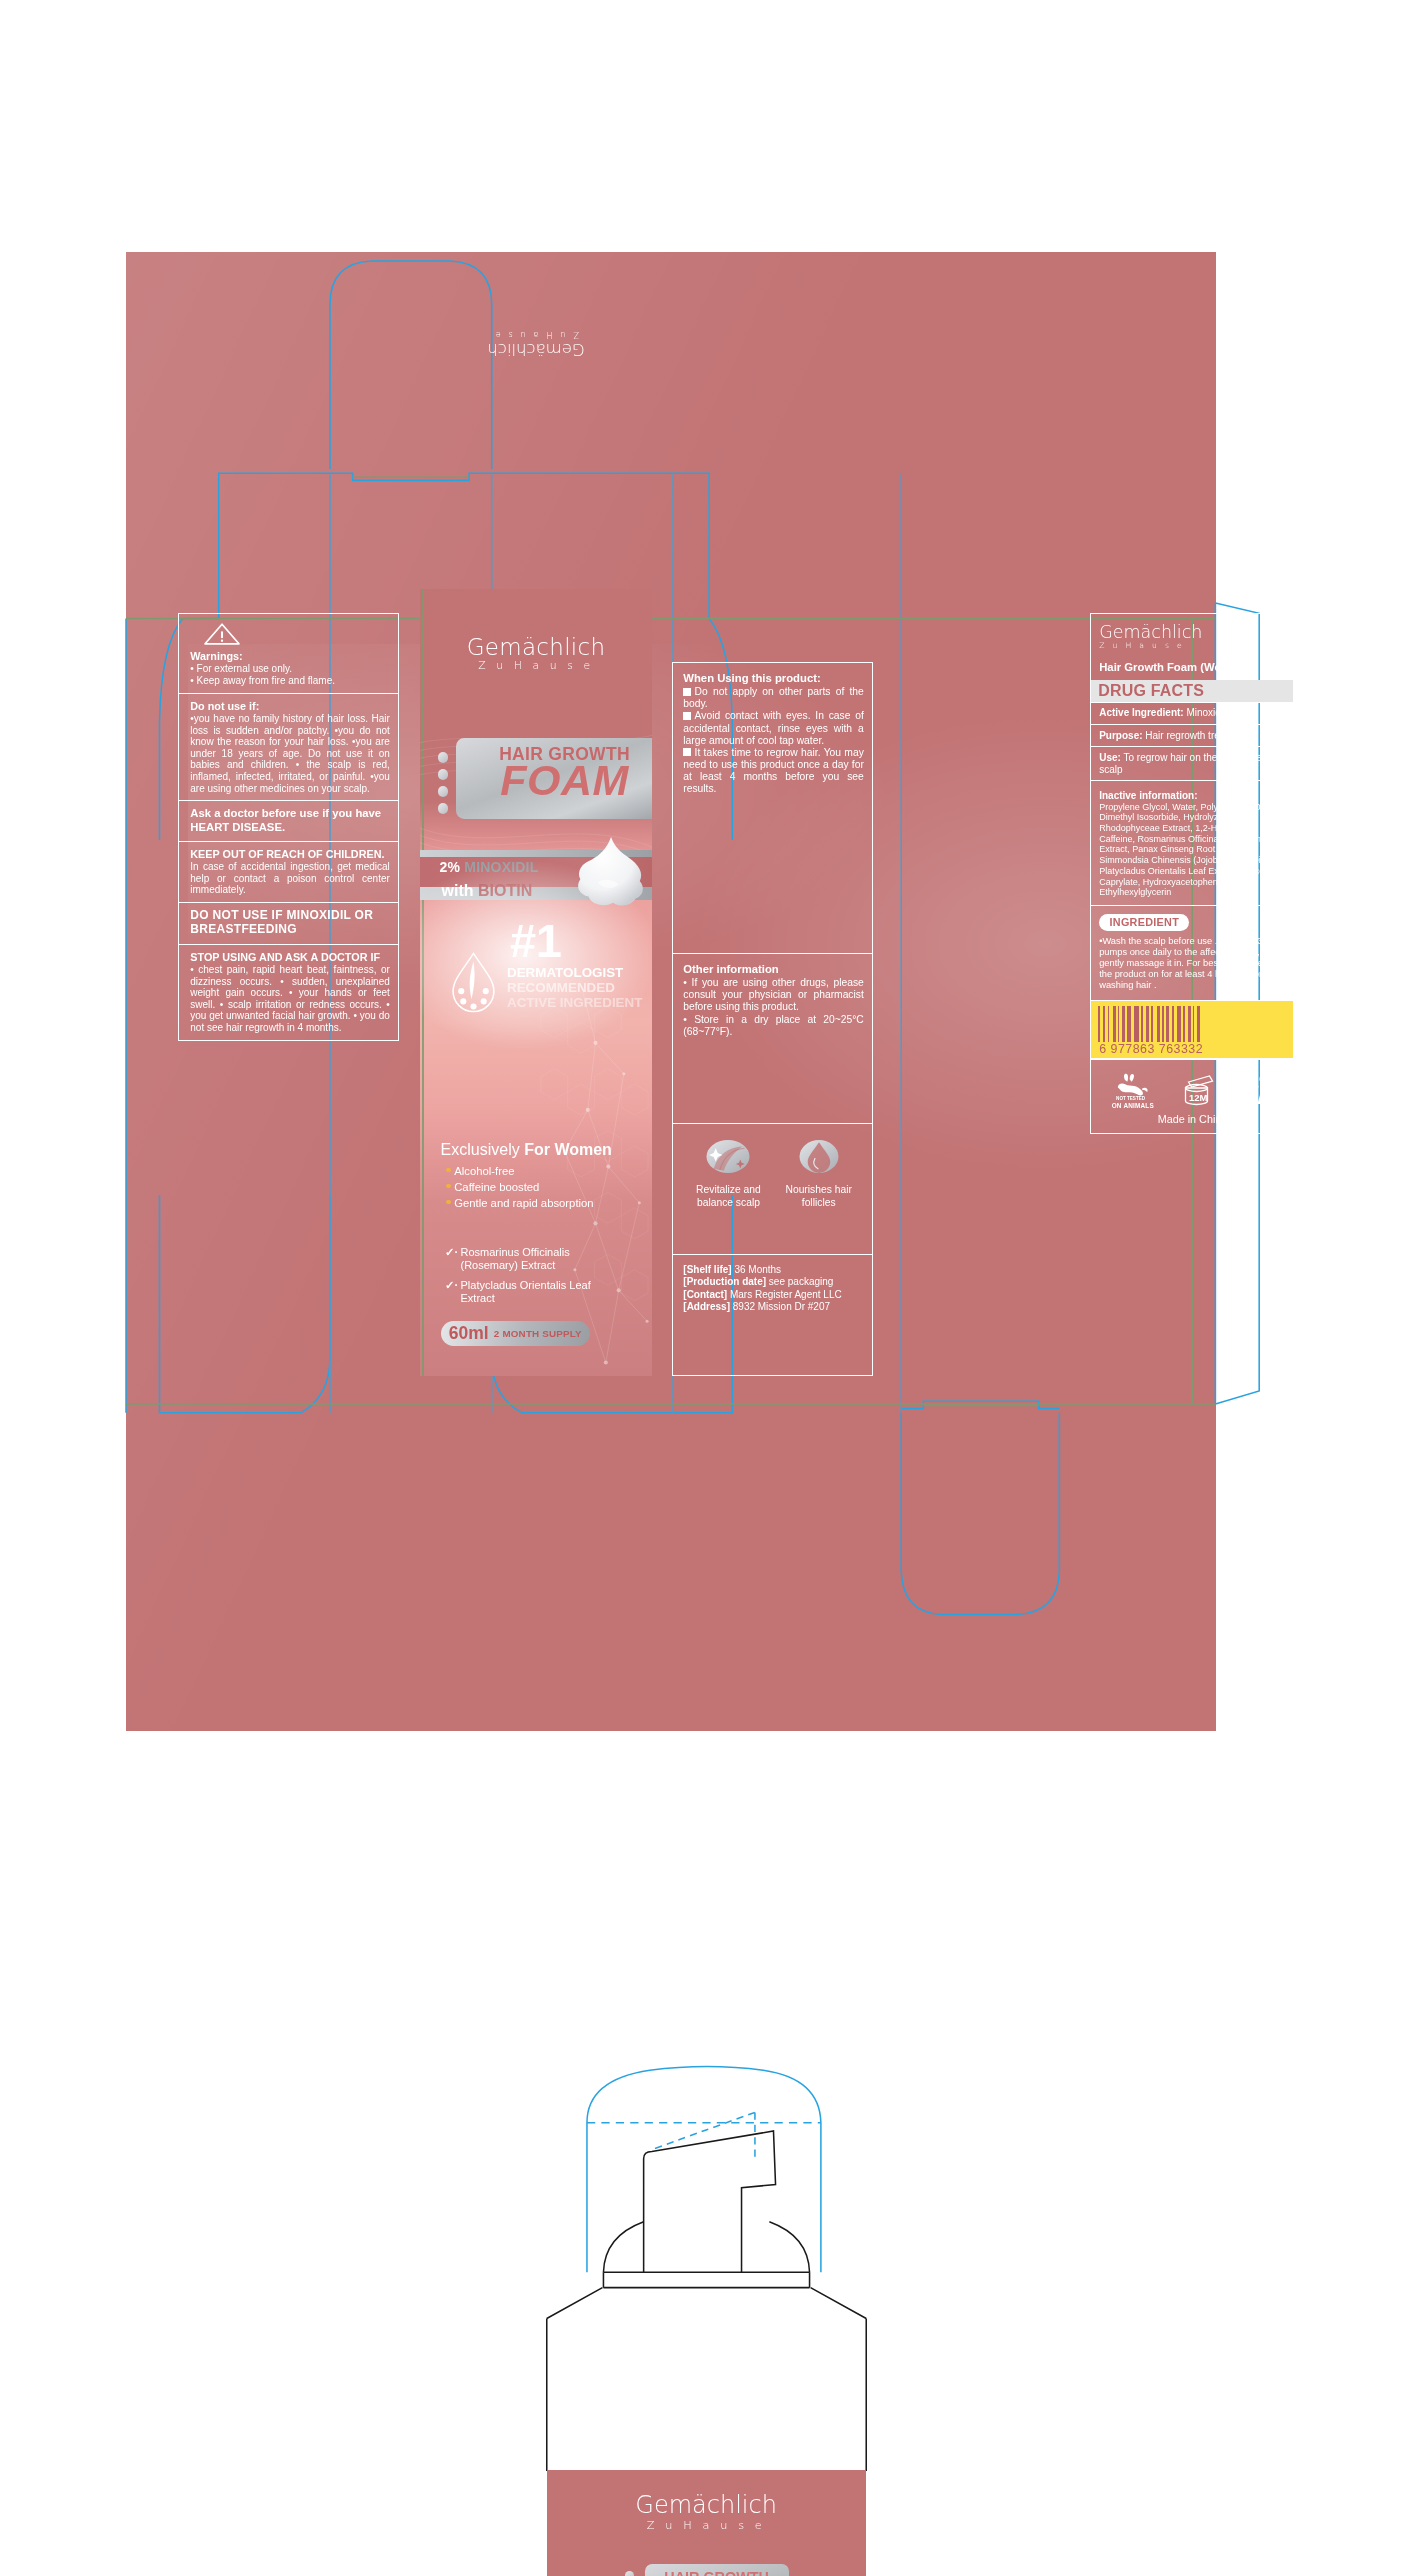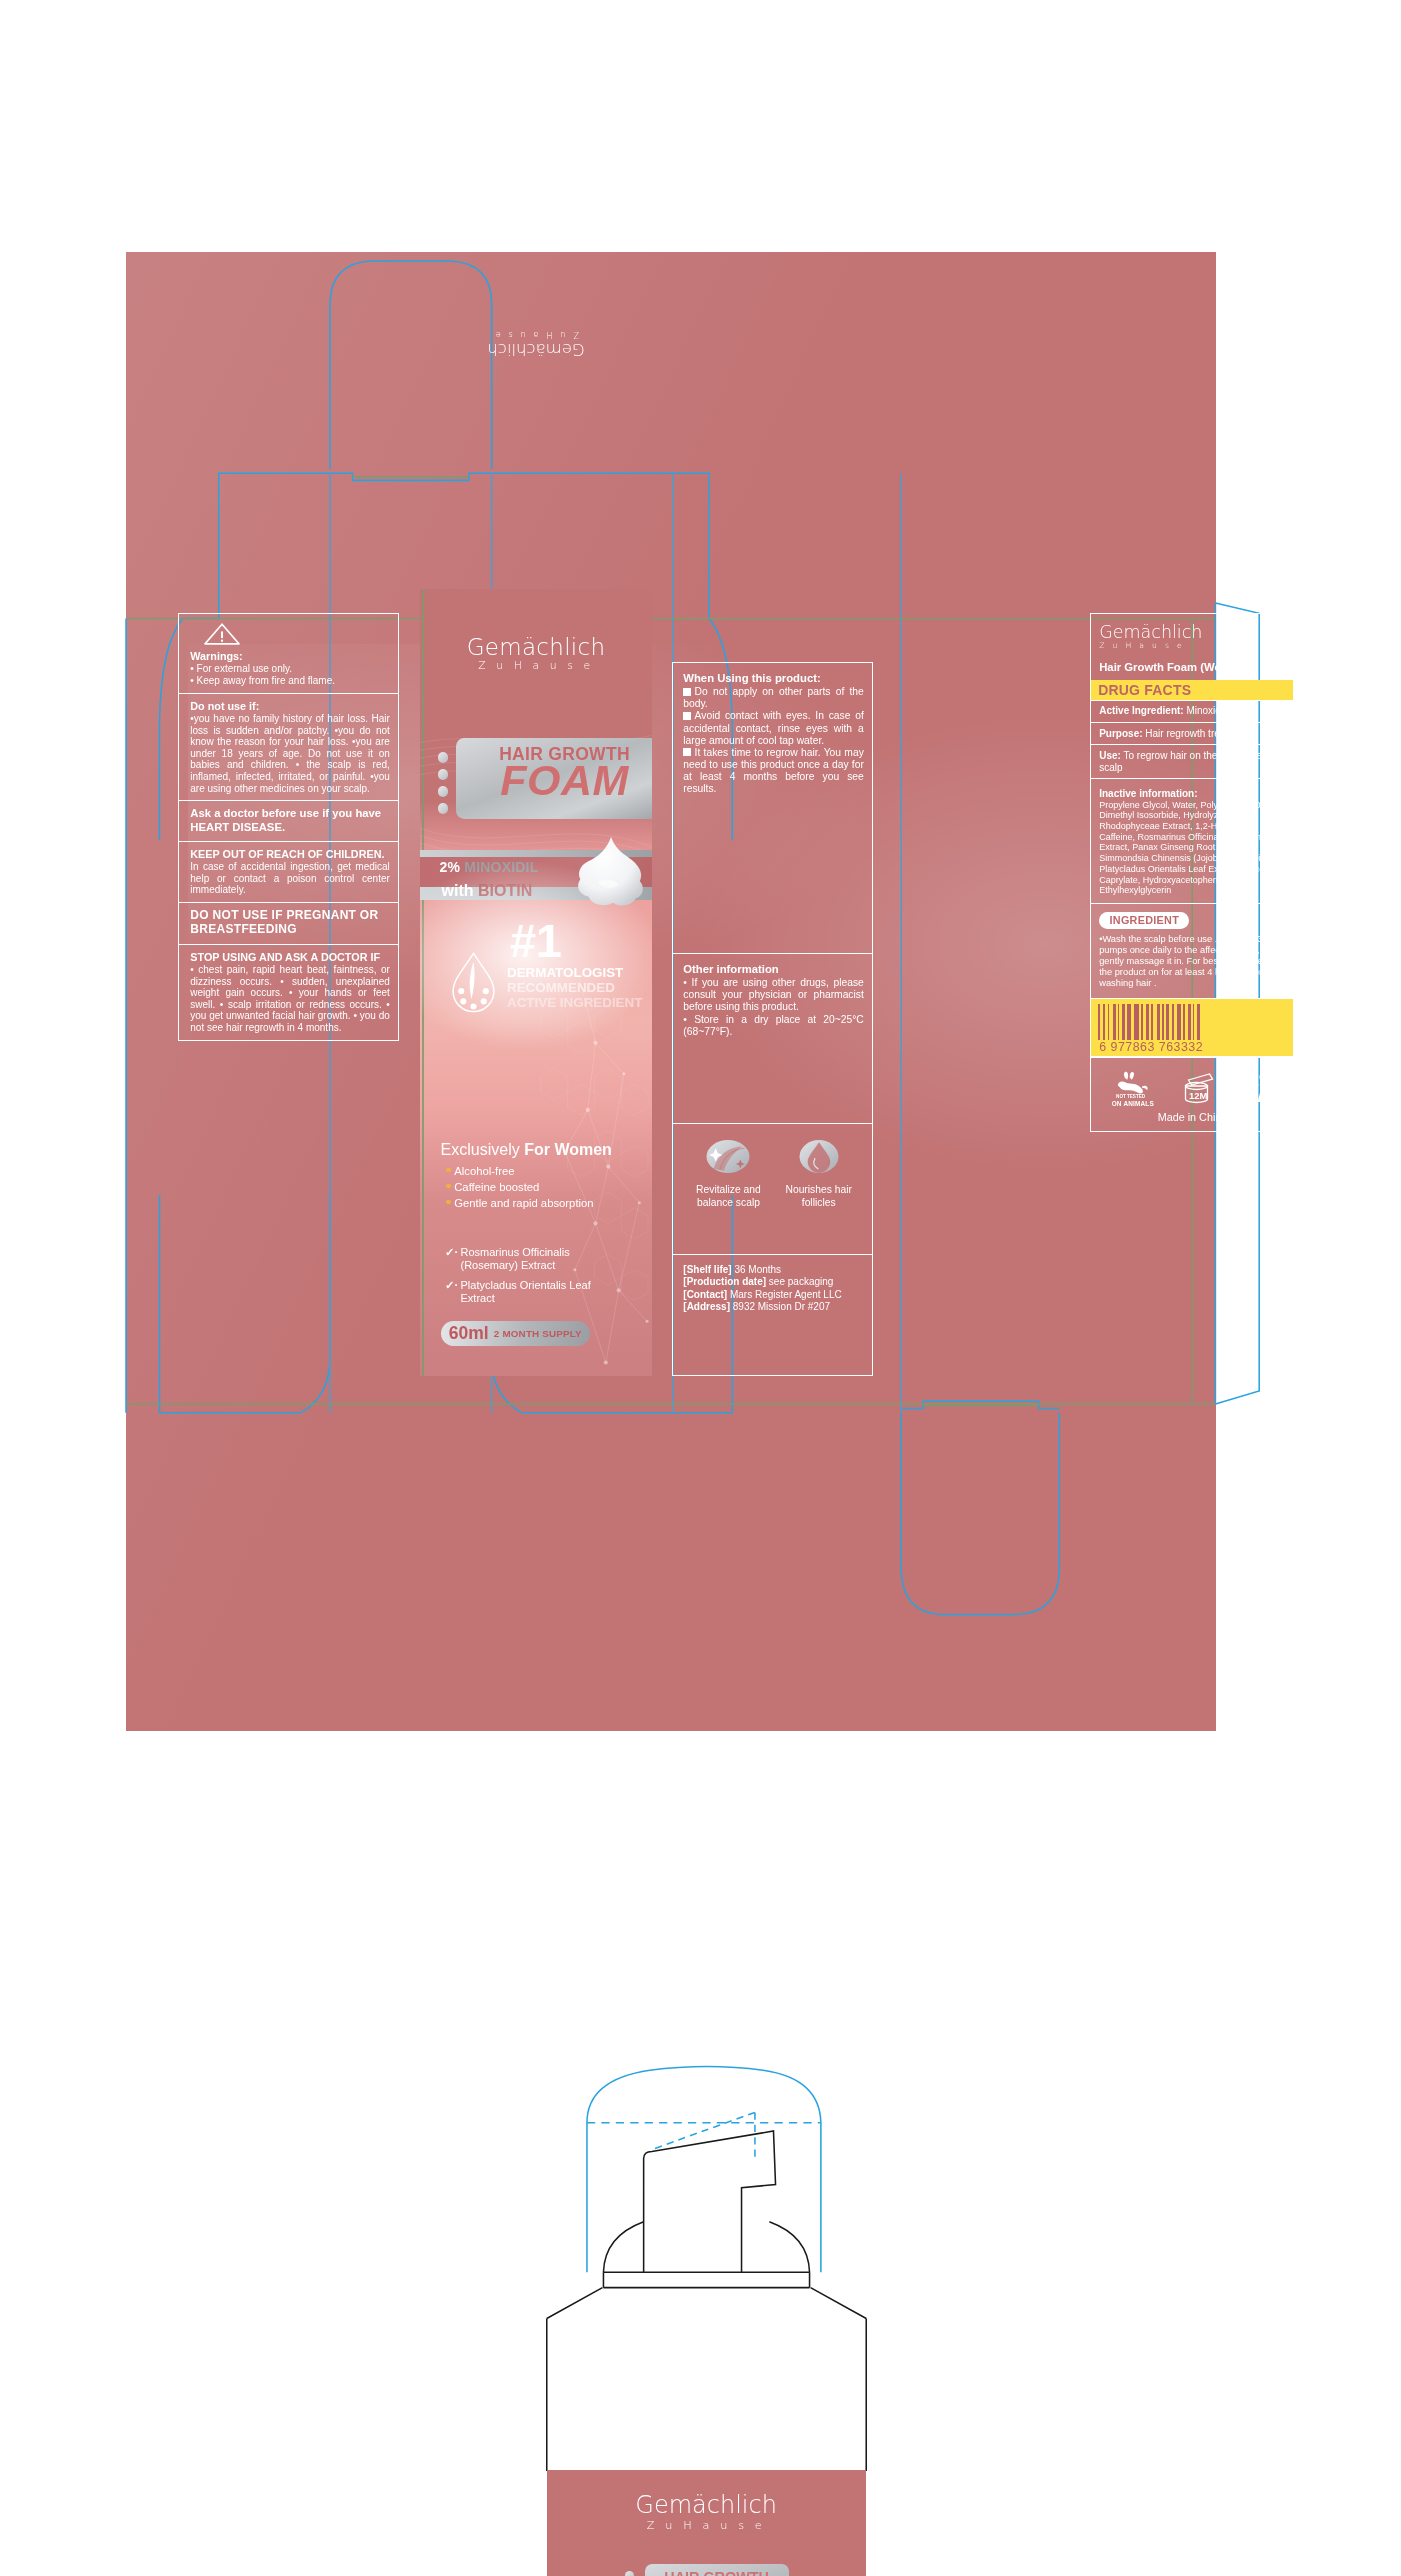--- a/index.html
+++ b/index.html
@@ -245,21 +245,21 @@
   .df-block:last-child { border-bottom: 1.5px solid #ffffff; }
   .df-brand-main {
     font-size: 17.5px; font-weight: 300; font-family:"DejaVu Sans",sans-serif;
   }
   .df-brand-sub {
     font-size: 7.7px; letter-spacing: 2.8px; font-weight:300;
     font-family:"DejaVu Sans",sans-serif; margin-top:-1px;
   }
   .df-prod { font-size: 11.3px; font-weight: bold; }
   .df-facts-bar {
-    background: #fde047; color:#bd6568; font-size: 14px; font-weight: bold;
+    background: #e5e5e5; color:#bd6568; font-size: 16px; font-weight: bold;
     padding: 2.1px 7.2px; letter-spacing:0.2px;
     border-left:1.5px solid #fff; border-right:1.5px solid #fff;
   }
   .df-row { font-size: 10px; line-height:1.2; }
   .df-row b { font-weight: bold; }
   .df-ing { font-size: 9px; line-height: 1.19; }
   .dir-pill {
     display:inline-block; background:#ffffff; color:#c06669;
     font-weight:bold; font-size: 10.8px; letter-spacing:0.3px;
     border-radius: 10.3px; padding: 2.1px 10.3px; margin-bottom: 5.2px;
@@ -391,21 +391,21 @@
       <div class="warn-block">
         <div class="warn-h" style="font-size:11.3px;line-height:1.16">Ask a doctor before use if you have HEART DISEASE.</div>
       </div>
 
       <div class="warn-block">
         <div class="warn-h">KEEP OUT OF REACH OF CHILDREN.</div>
         <div class="warn-p warn-justify">In case of accidental ingestion, get medical help or contact a poison control center immediately.</div>
       </div>
 
       <div class="warn-block">
-        <div class="warn-h" style="font-size:12px;letter-spacing:0.3px;line-height:1.14">DO NOT USE IF PREGNANT OR BREASTFEEDING</div>
+        <div class="warn-h" style="font-size:12px;letter-spacing:0.3px;line-height:1.14">DO NOT USE IF MINOXIDIL OR BREASTFEEDING</div>
       </div>
 
       <div class="warn-block">
         <div class="warn-h">STOP USING AND ASK A DOCTOR IF</div>
         <div class="warn-p warn-justify">•  chest pain, rapid heart beat, faintness, or dizziness occurs. •  sudden, unexplained weight gain occurs. •  your hands or feet swell. •  scalp irritation or redness occurs. •  you get unwanted facial hair growth. •  you do not see hair regrowth in 4 months.</div>
       </div>
     </div>
 
     <div class="panel" id="panel-front">
       <div class="front-bg"></div>

